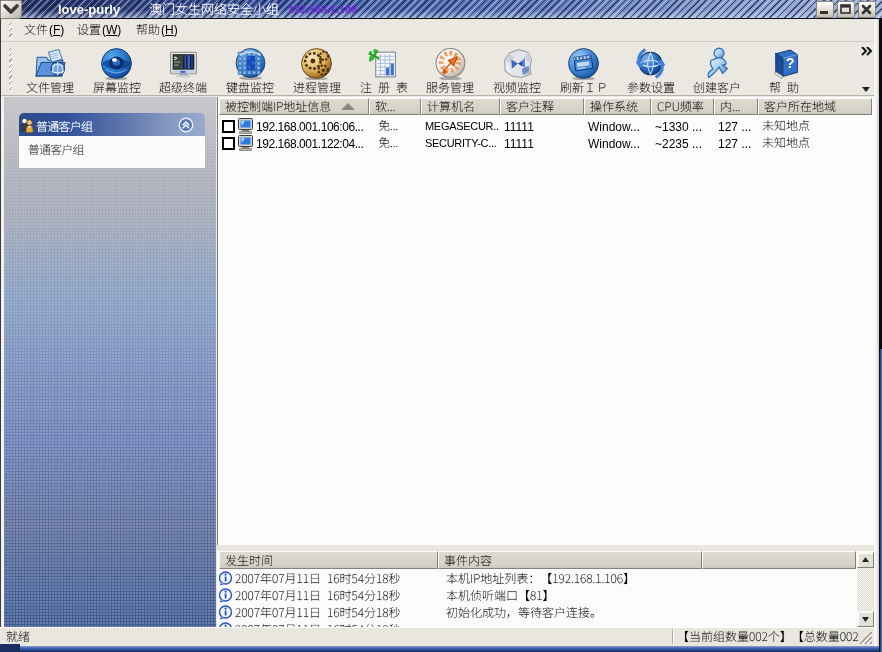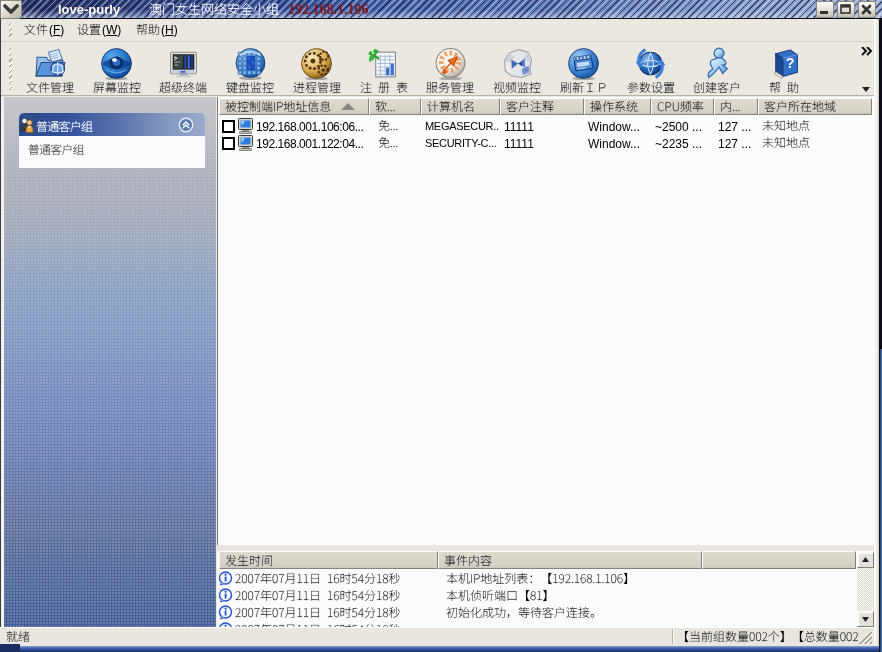--- a/index.html
+++ b/index.html
@@ -182,21 +182,21 @@
       <use href="#g2" transform="translate(26.0 0) scale(0.0130 -0.0130)"></use>
       <use href="#g3" transform="translate(39.0 0) scale(0.0130 -0.0130)"></use>
       <use href="#g4" transform="translate(52.0 0) scale(0.0130 -0.0130)"></use>
       <use href="#g5" transform="translate(65.0 0) scale(0.0130 -0.0130)"></use>
       <use href="#g6" transform="translate(78.0 0) scale(0.0130 -0.0130)"></use>
       <use href="#g7" transform="translate(91.0 0) scale(0.0130 -0.0130)"></use>
       <use href="#g8" transform="translate(104.0 0) scale(0.0130 -0.0130)"></use>
       <use href="#g9" transform="translate(117.0 0) scale(0.0130 -0.0130)"></use>
     </g>
   </svg>
-<div class="ab" style="left:288px;top:2px;font-family:'Liberation Serif',serif;font-weight:bold;font-size:14px;color:#7f1d1d">192.168.1.106</div>
+<div class="ab" style="left:288px;top:2px;font-family:'Liberation Serif',serif;font-weight:bold;font-size:12px;color:#6d28d9">192.168.1.106</div>
 <div class="wbtn ab" style="left:816px"><svg width="16" height="15">
       <rect x="3" y="9" width="8" height="3" fill="#333"></rect>
     </svg></div>
 <div class="wbtn ab" style="left:837px"><svg width="16" height="15">
       <rect x="3" y="3" width="9" height="8" fill="none" stroke="#333" stroke-width="1.6"></rect>
       <rect x="3" y="3" width="9" height="2.6" fill="#333"></rect>
     </svg></div>
 <div class="wbtn ab" style="left:858px"><svg width="16" height="15">
       <path d="M4 4 L11 11 M11 4 L4 11" stroke="#333" stroke-width="2.6" stroke-linecap="round"></path>
     </svg></div>
@@ -653,21 +653,21 @@
     <g transform="translate(0 13)" fill="#000" stroke="#000" stroke-width="11">
       <use href="#g75" transform="translate(0.0 0) scale(0.0120 -0.0120)"></use>
       <use href="#g58" transform="translate(12.0 0) scale(0.0120 -0.0120)"></use>
       <use href="#g58" transform="translate(14.8 0) scale(0.0120 -0.0120)"></use>
       <use href="#g58" transform="translate(17.5 0) scale(0.0120 -0.0120)"></use>
     </g>
   </svg>
 <div class="ab" style="left:425px;top:120px;width:74px;font-size:11px;letter-spacing:-0.3px;white-space:nowrap;overflow:hidden">MEGASECUR...</div>
 <div class="ab" style="left:504px;top:120px;font-size:12px">11111</div>
 <div class="ab" style="left:588px;top:120px;font-size:12px">Window...</div>
-<div class="ab" style="left:655px;top:120px;font-size:12px">~2500 ...</div>
+<div class="ab" style="left:655px;top:120px;font-size:12px">~1330 ...</div>
 <div class="ab" style="left:718px;top:120px;font-size:12px">127 ...</div>
 <svg class="tr" style="left:762px;top:117px" width="60" height="18">
     <g transform="translate(0 13)" fill="#000" stroke="#000" stroke-width="11">
       <use href="#g76" transform="translate(0.0 0) scale(0.0120 -0.0120)"></use>
       <use href="#g77" transform="translate(12.0 0) scale(0.0120 -0.0120)"></use>
       <use href="#g53" transform="translate(24.0 0) scale(0.0120 -0.0120)"></use>
       <use href="#g78" transform="translate(36.0 0) scale(0.0120 -0.0120)"></use>
     </g>
   </svg>
 <div class="ck ab" style="left:222px;top:137px"></div>

